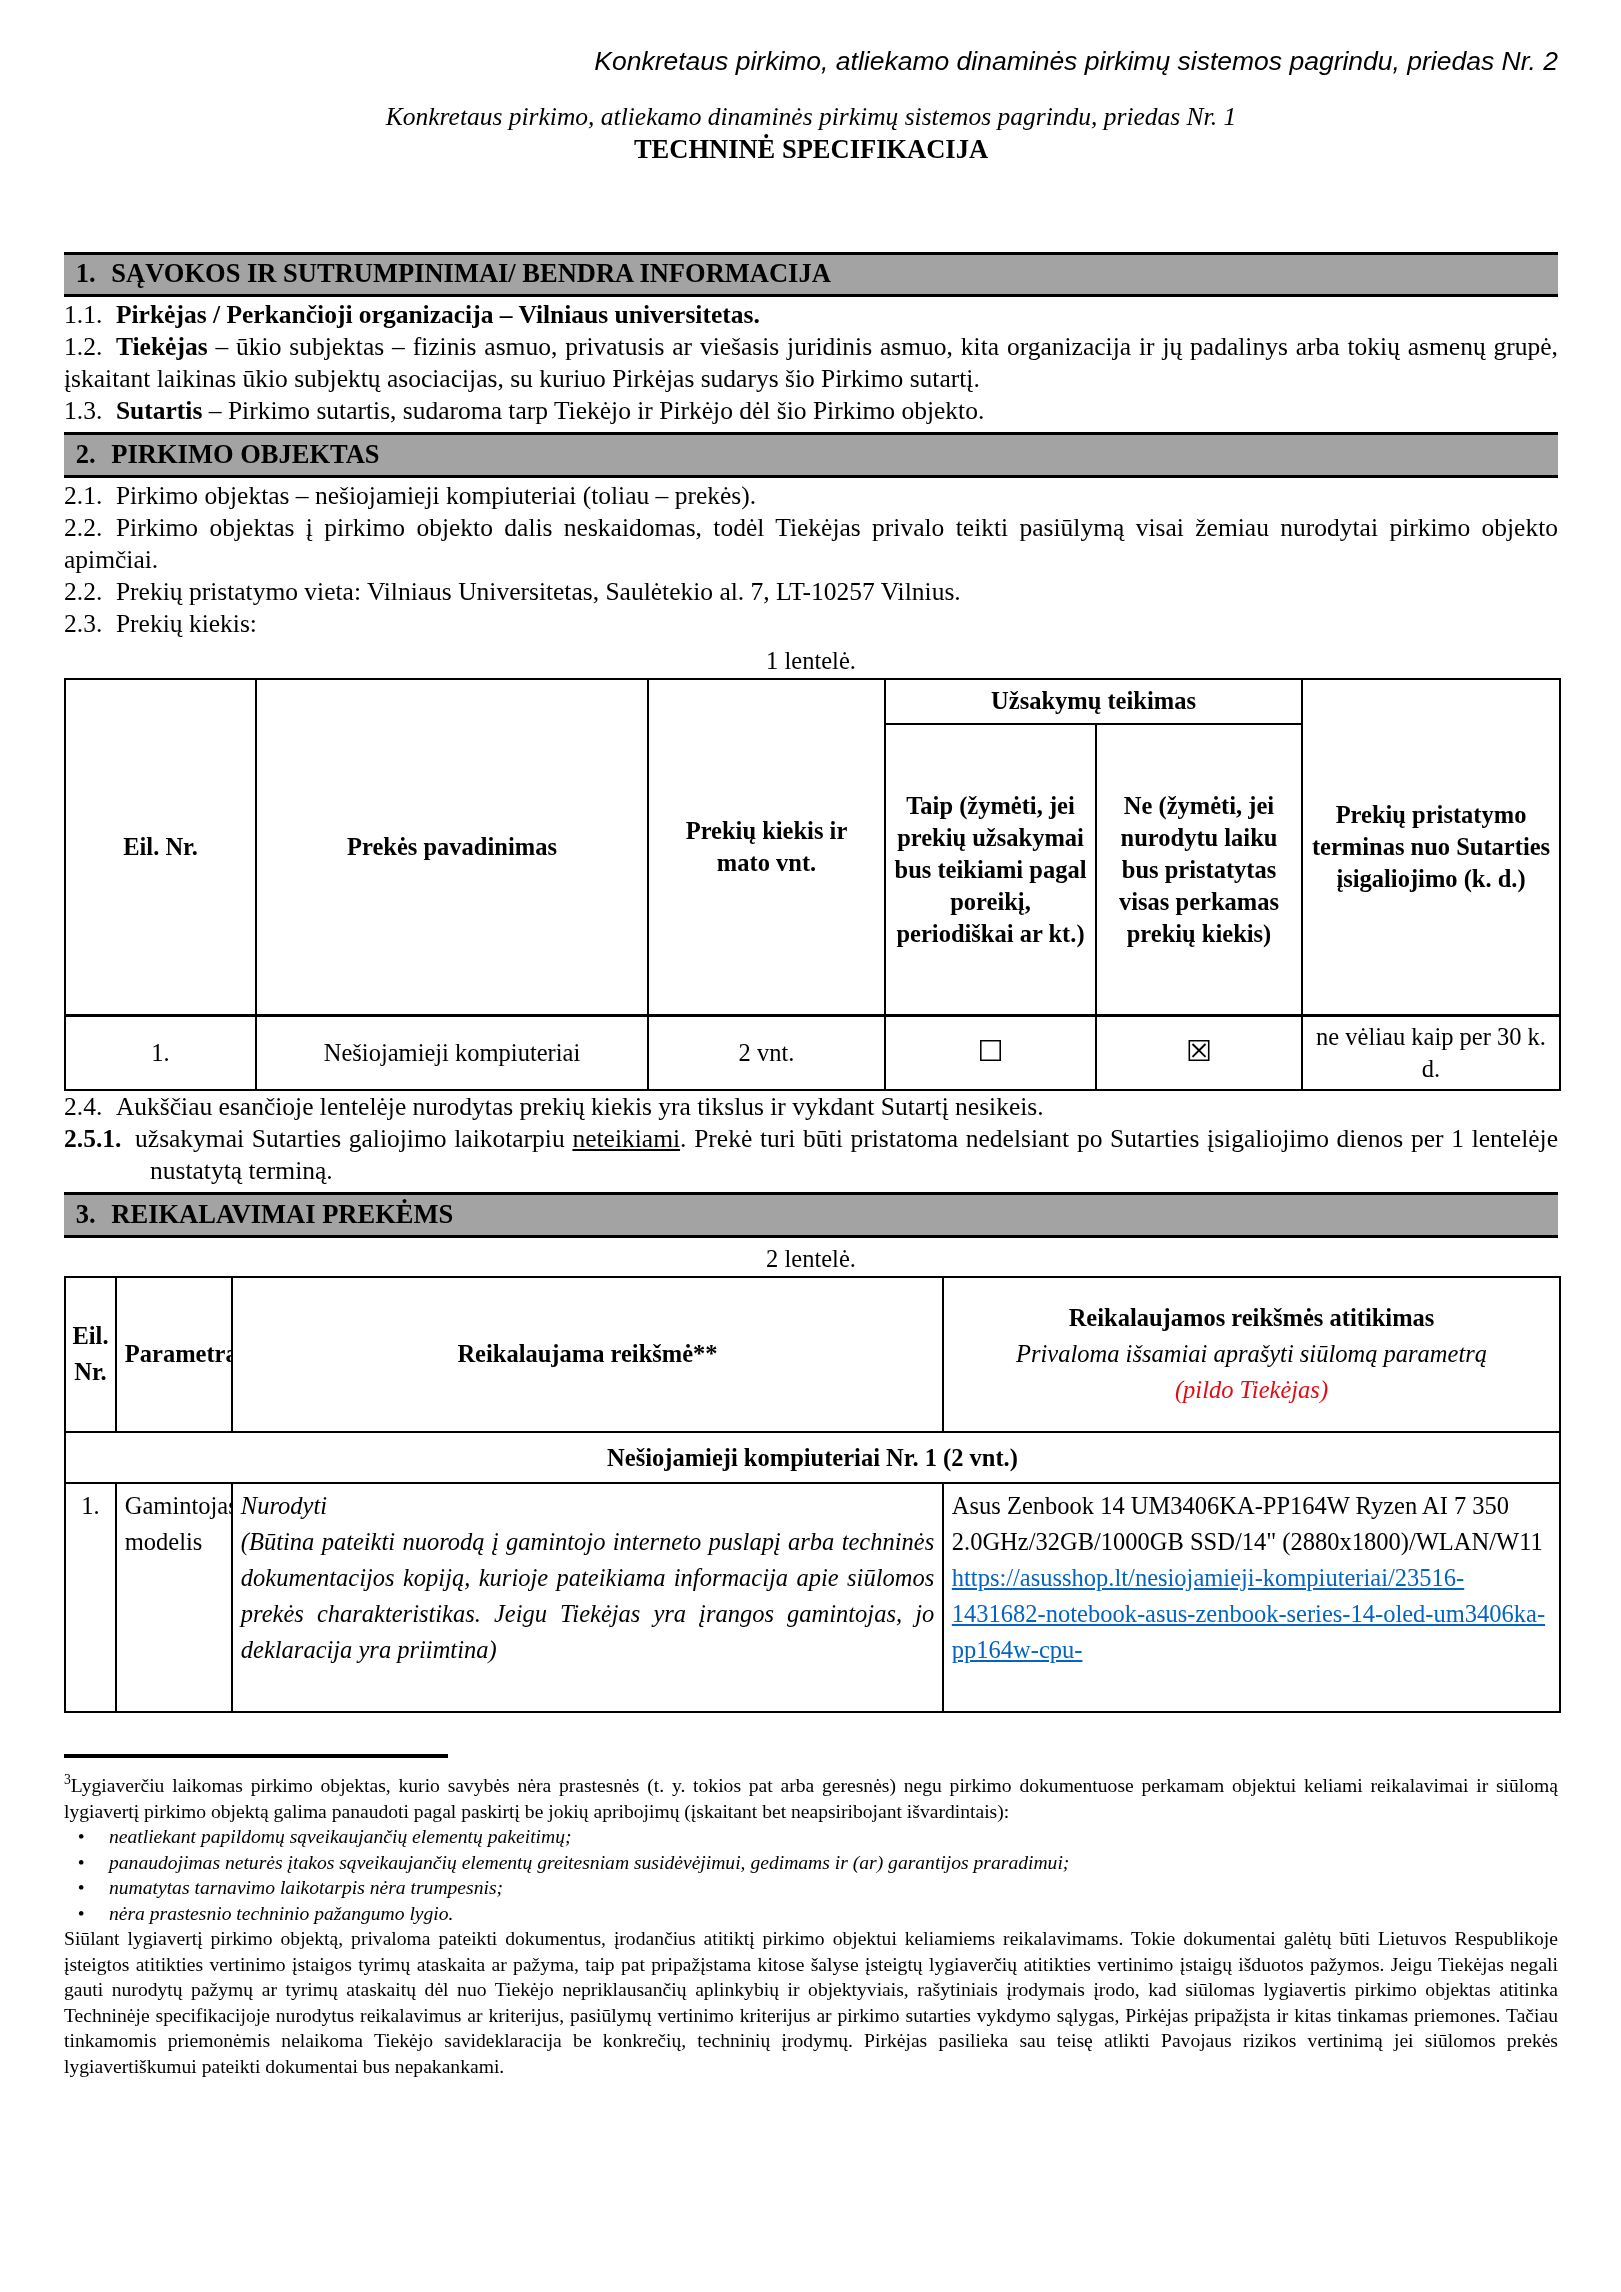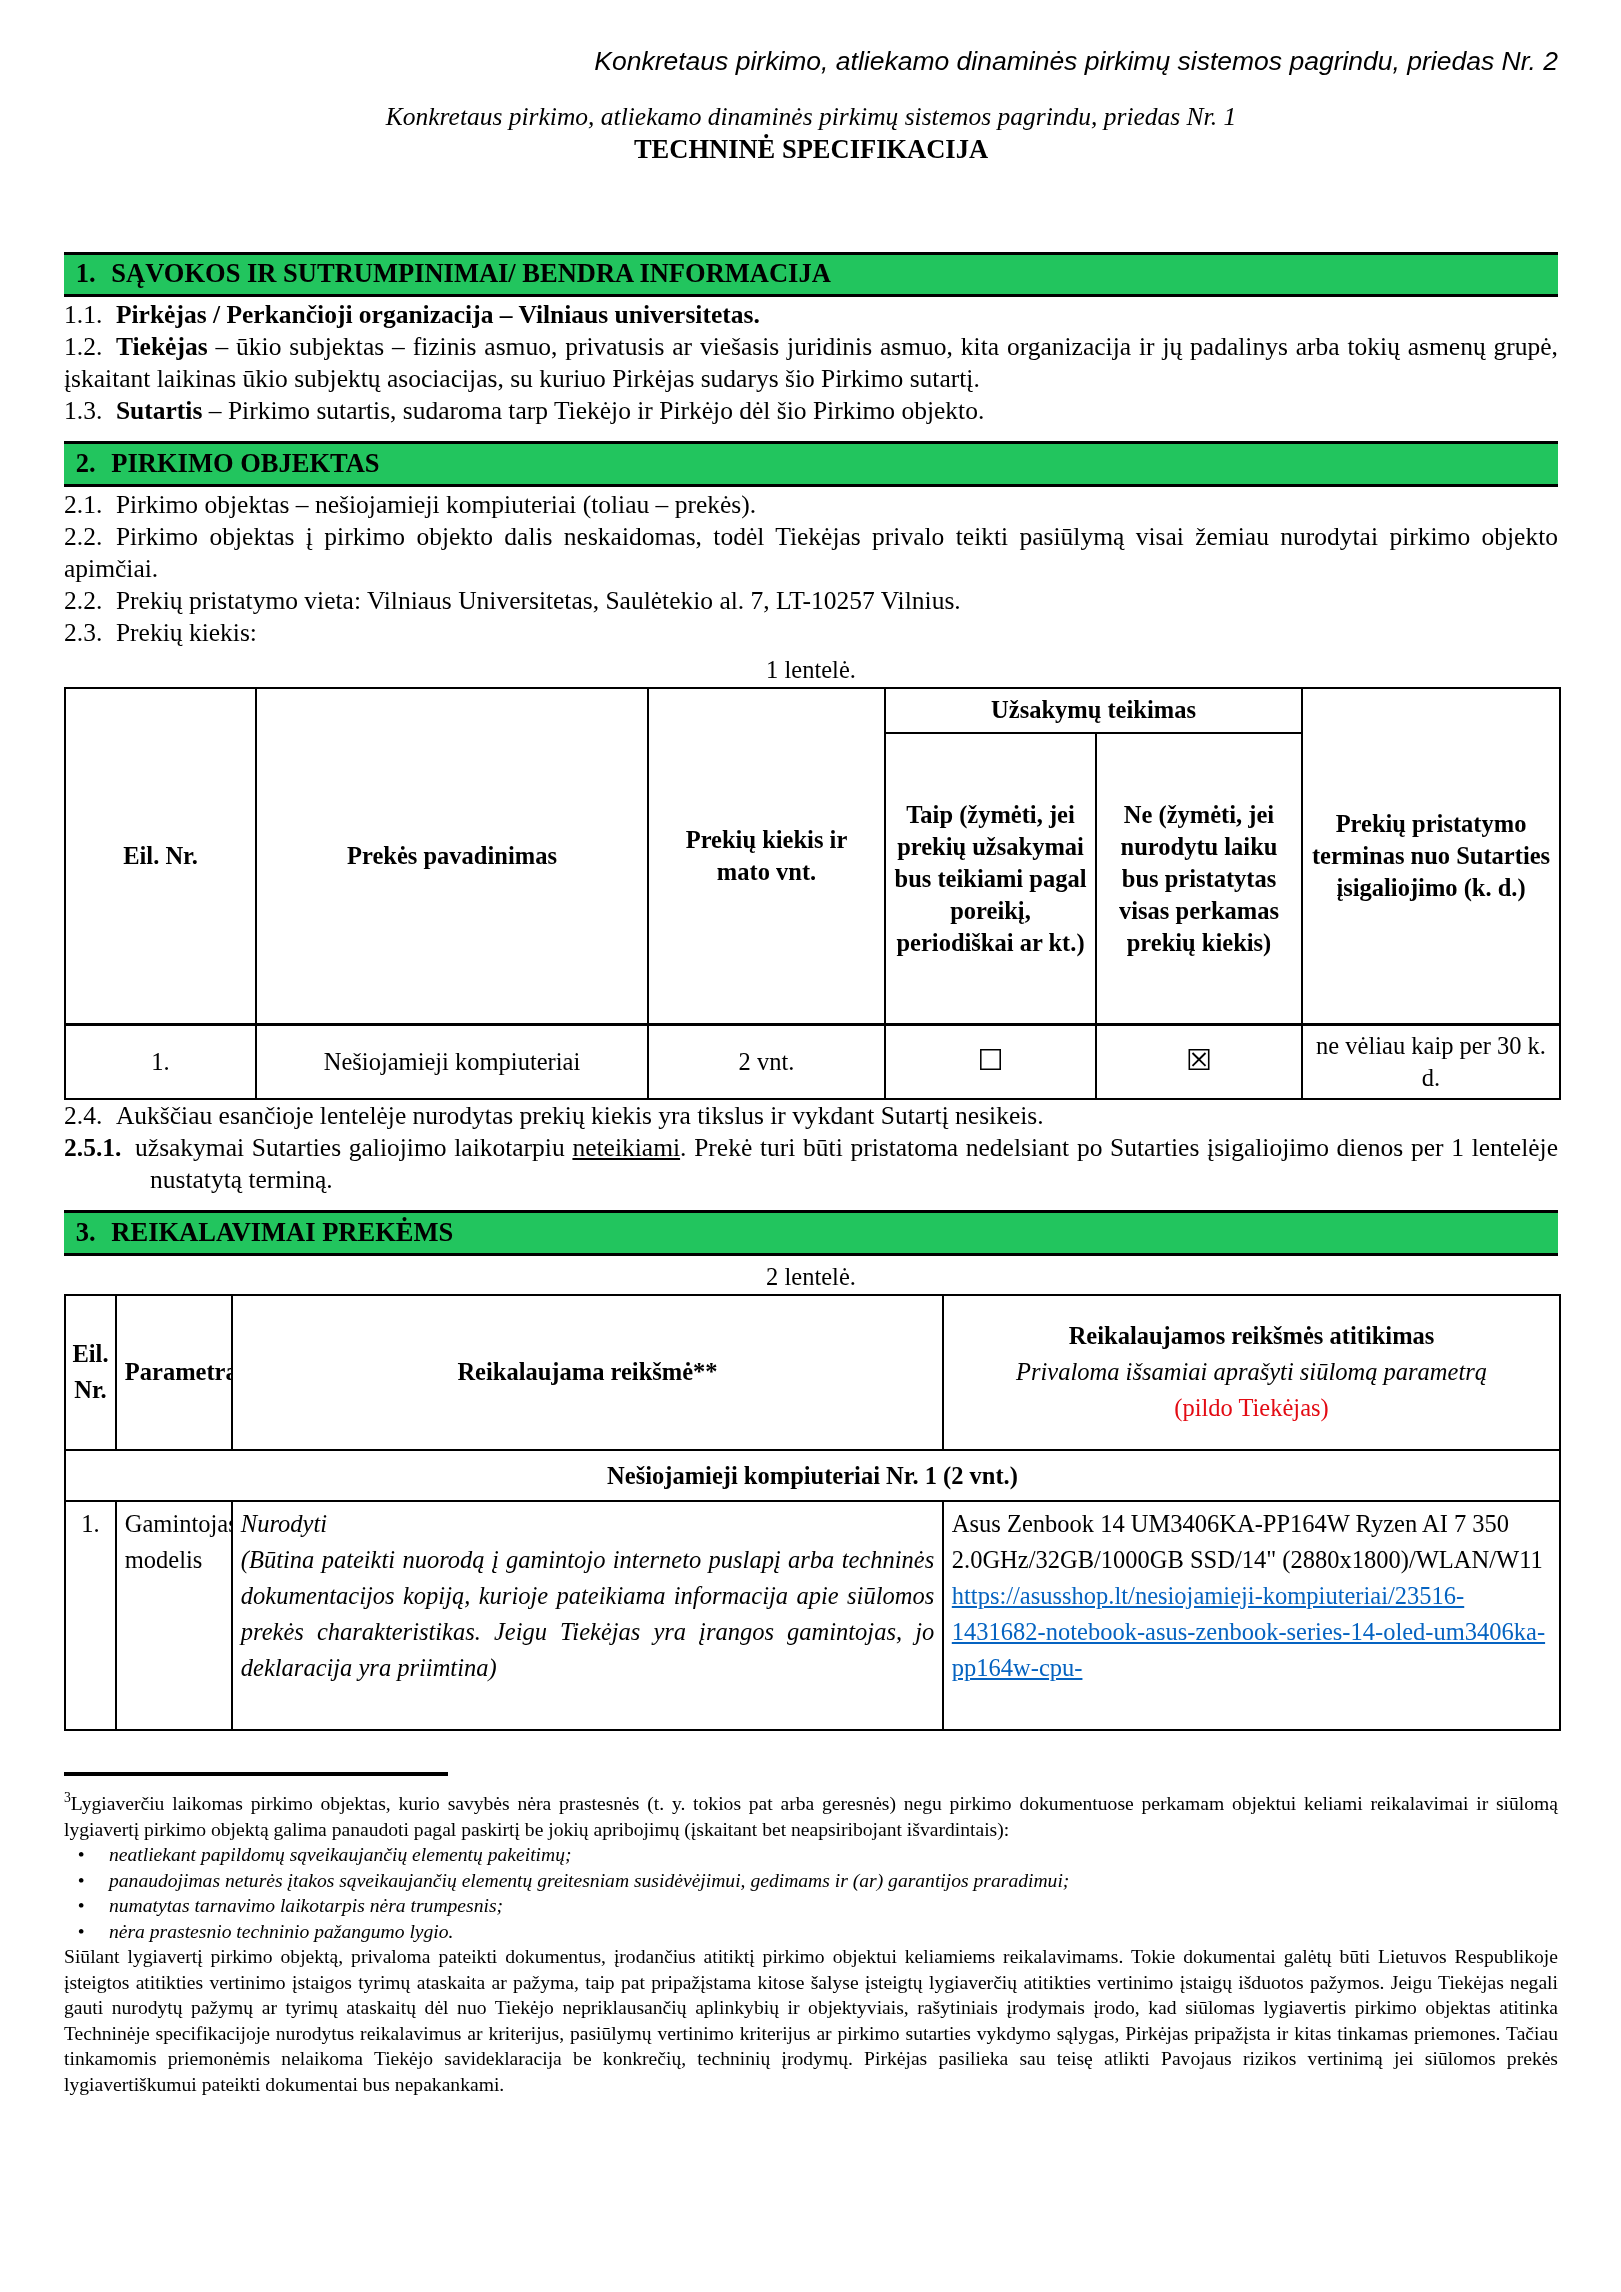--- a/index.html
+++ b/index.html
@@ -5,22 +5,22 @@
   html,body{margin:0;padding:0;background:#ffffff;}
   body{width:1621px;min-height:2293px;font-family:"Liberation Serif",serif;color:#000;}
   .page{width:1621px;min-height:2293px;box-sizing:border-box;padding:45px 63px 29px 64px;position:relative;}
 
   
   .hdr-line{font-family:"Liberation Sans",sans-serif;font-style:italic;font-size:26.5px;line-height:32px;text-align:right;margin:0 0 23.5px 0;}
   .doc-subtitle{font-size:25.5px;font-style:italic;text-align:center;margin:0;line-height:32px;}
   .doc-title{font-size:26.5px;font-weight:bold;text-align:center;margin:0 0 86px 0;line-height:33px;}
 
   
-  .secbar{background:#22c55e;border-top:3.9px solid #000;border-bottom:3.9px solid #000;
-          font-size:26.5px;font-weight:bold;padding:2.9px 9.8px 4.9px 11.8px;margin:14px 0 2px 0;line-height:32px;}
+  .secbar{background:#a3a3a3;border-top:3.9px solid #000;border-bottom:3.9px solid #000;
+          font-size:26.5px;font-weight:bold;padding:2.9px 9.8px 4.9px 11.8px;margin:5px 0 2px 0;line-height:32px;}
   .secbar .num{margin-right:15.7px;}
 
   
   .para{font-size:25.5px;line-height:32px;margin:0;text-align:justify;}
   .para .num{margin-right:13.7px;}
   .para .num.tight{margin-right:7.8px;}
   .bold{font-weight:bold;}
   .ul{text-decoration:underline;}
   .hang{padding-left:86px;text-indent:-86px;}
   sup{font-size:16.7px;line-height:0;}
@@ -38,21 +38,21 @@
   .t1 .sub-row td{height:292px;}
   .t1 .data-row td{border-top:3.9px solid #000;height:61px;font-weight:normal;}
   .cb{font-family:"DejaVu Sans",sans-serif;font-size:29px;line-height:29px;display:inline-block;}
 
   .t2{border:2.9px solid #000;}
   .t2 td{font-size:24.5px;line-height:33px;}
   .t2 .hd-row td{text-align:center;font-weight:bold;height:155px;line-height:36px;}
   .t2 .hd-row .resp-hd{font-weight:normal;}
   .t2 .hd-row .resp-hd .l1{font-weight:bold;}
   .t2 .hd-row .resp-hd .l2{font-style:italic;}
-  .t2 .hd-row .resp-hd .l3{}
+  .t2 .hd-row .resp-hd .l3{font-style:italic;}
   .t2 .hd-eil{word-break:break-all;padding:3.9px 2px;}
   .t2 .group-row td{text-align:center;font-weight:bold;height:51px;border-bottom:2.9px solid #000;border-top:2.9px solid #000;}
   .t2 .data-row td{vertical-align:top;height:229px;line-height:36px;}
   .t2 .req-cell{font-style:italic;}
   .t2 .req-note{text-align:justify;}
   .t2 .resp-cell{line-height:37px;}
   a.doc-link{text-decoration:underline;word-wrap:break-word;overflow-wrap:break-word;}
 
   
   .fn-sep{width:384px;height:3.9px;background:#000;margin:41px 0 15.7px 0;}

